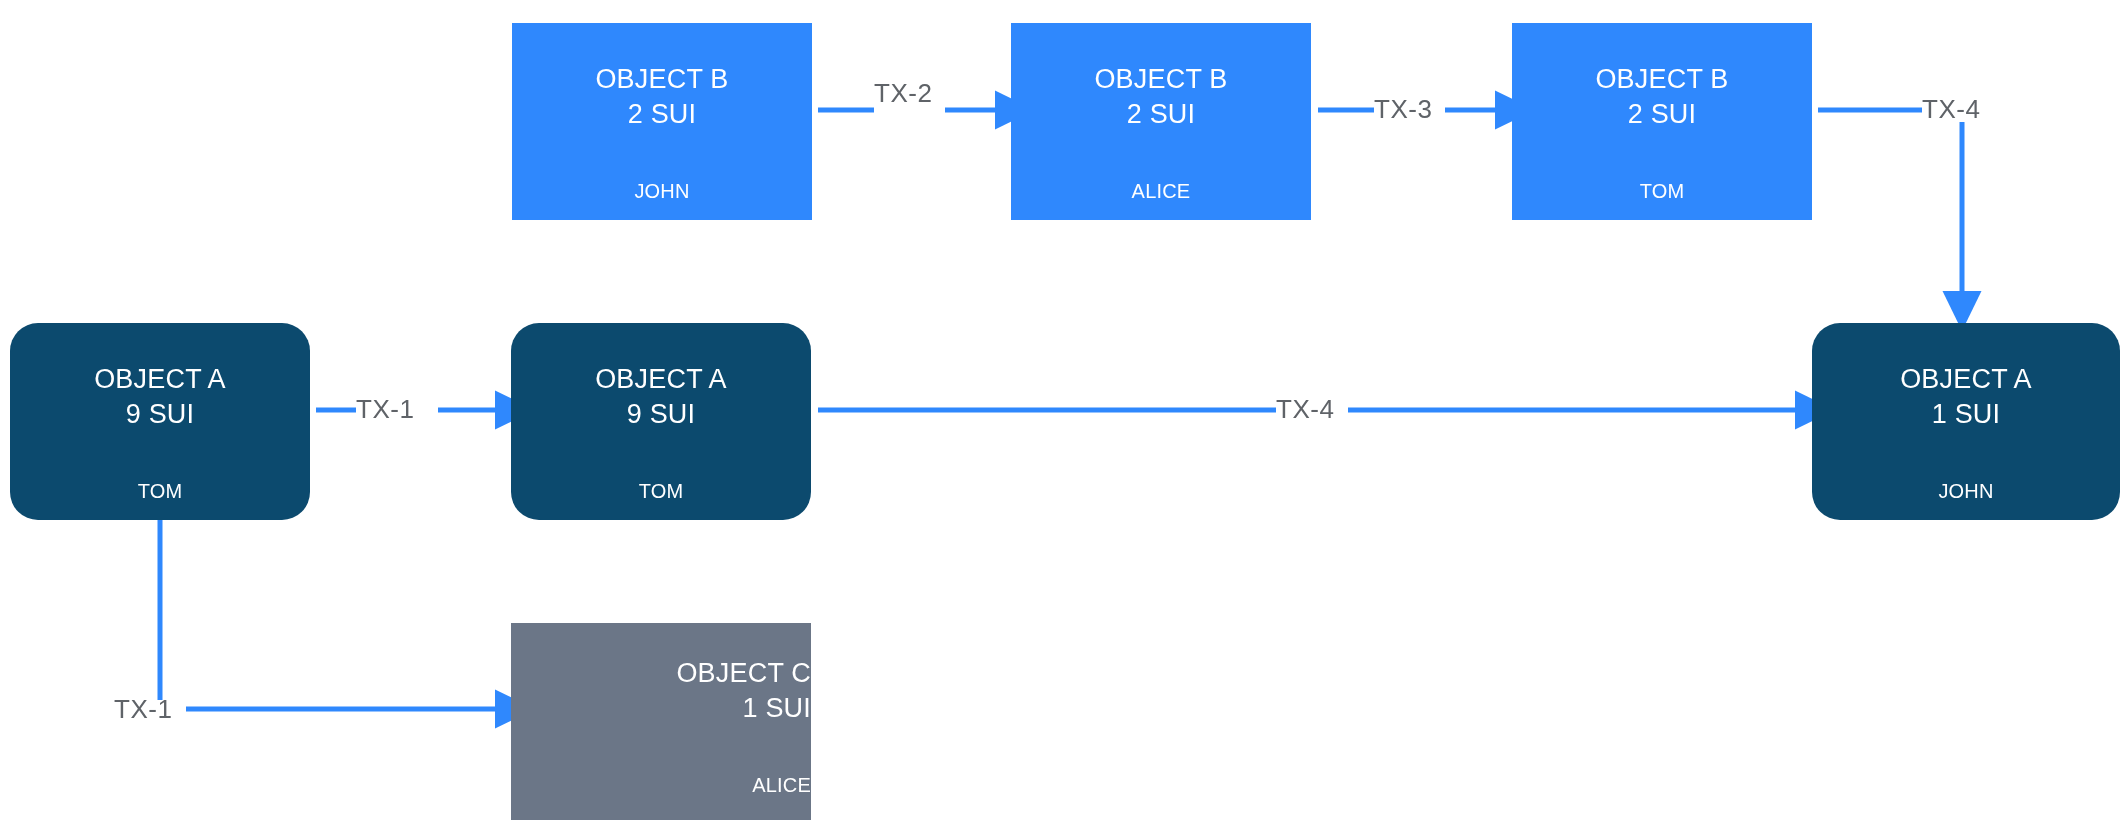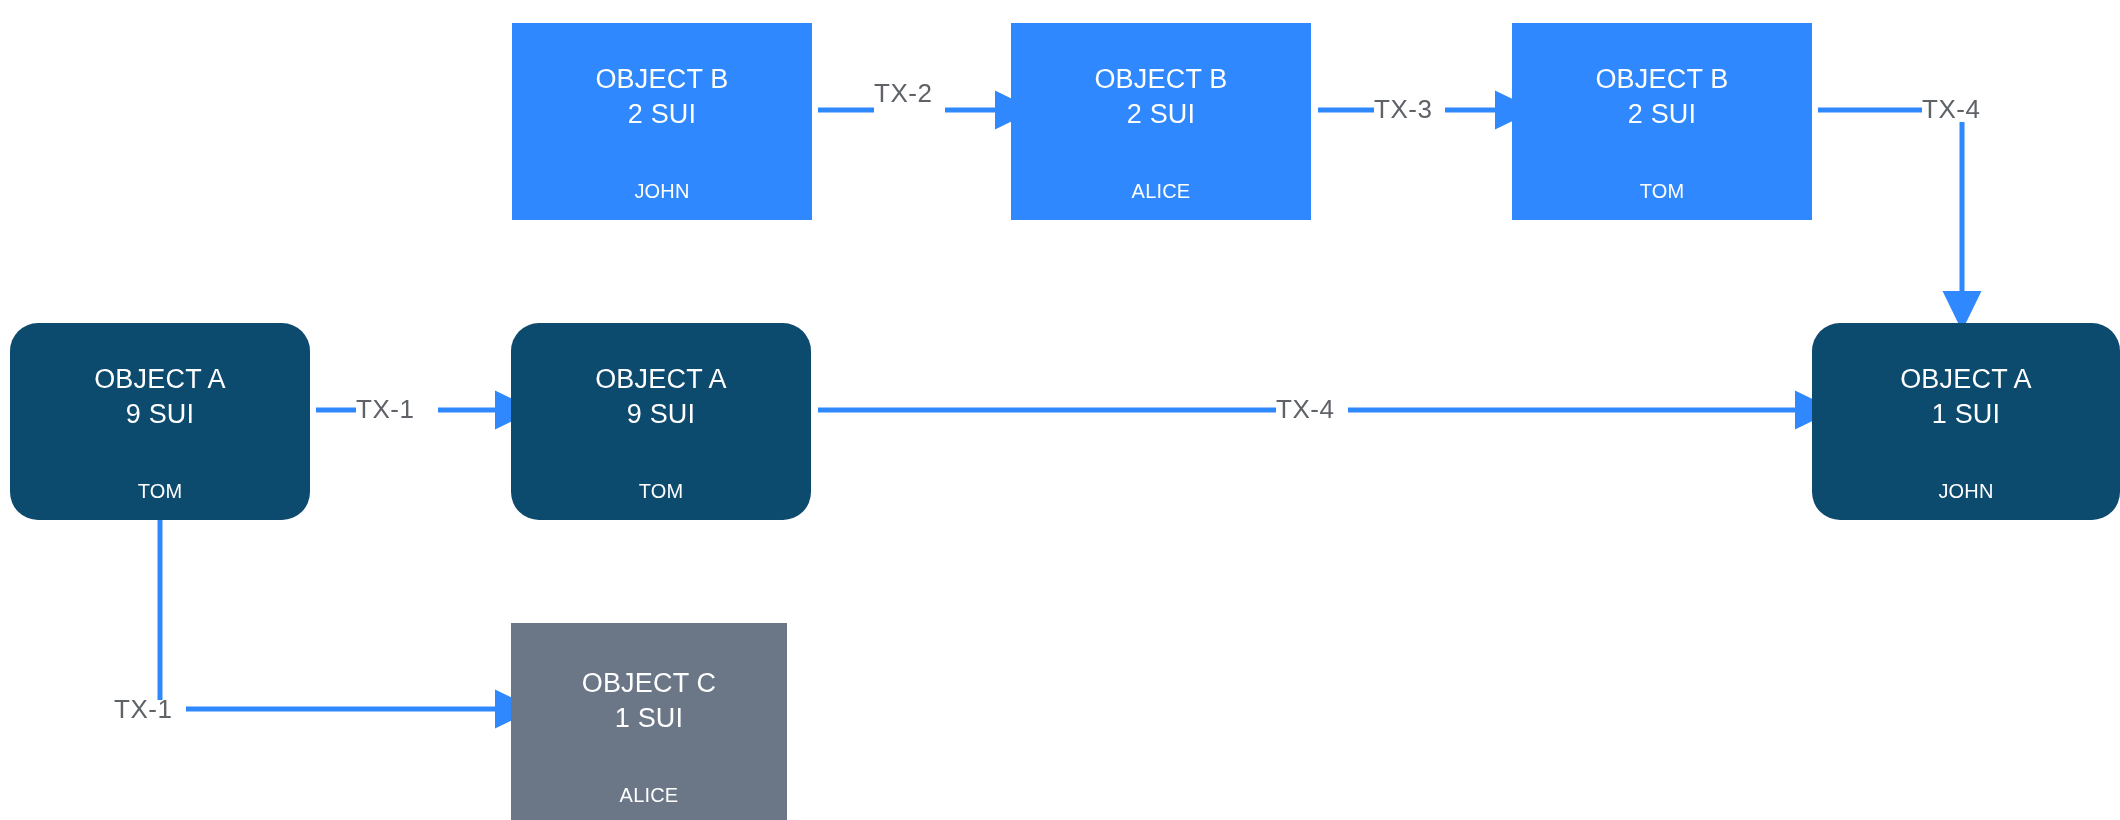--- a/index.html
+++ b/index.html
@@ -124,21 +124,21 @@
     <div class="hdr">2 SUI</div>
     <div class="owner" style="margin-top:42px;">ALICE</div>
   </div>
 
   <div class="node node-blue" style="left:1512px; top:11px; width:300px; height:197px; padding-top:39px;">
     <div class="hdr"><span>OBJECT B</span></div>
     <div class="hdr">2 SUI</div>
     <div class="owner" style="margin-top:42px;">TOM</div>
   </div>
 
-  <div class="node node-gray" style="left:511px; top:611px; width:276px; height:197px; padding-top:43px;">
+  <div class="node node-gray" style="left:511px; top:611px; width:300px; height:197px; padding-top:33px;align-items:flex-end;">
     <div class="hdr"><span>OBJECT C</span></div>
     <div class="hdr">1 SUI</div>
     <div class="owner" style="margin-top:42px;">ALICE</div>
   </div>
 
   <div class="edge-label" style="left:356px; top:396px;">TX-1</div>
 
   <div class="edge-label" style="left:114px; top:696px;">TX-1</div>
 
   <div class="edge-label" style="left:874px; top:80px;">TX-2</div>

